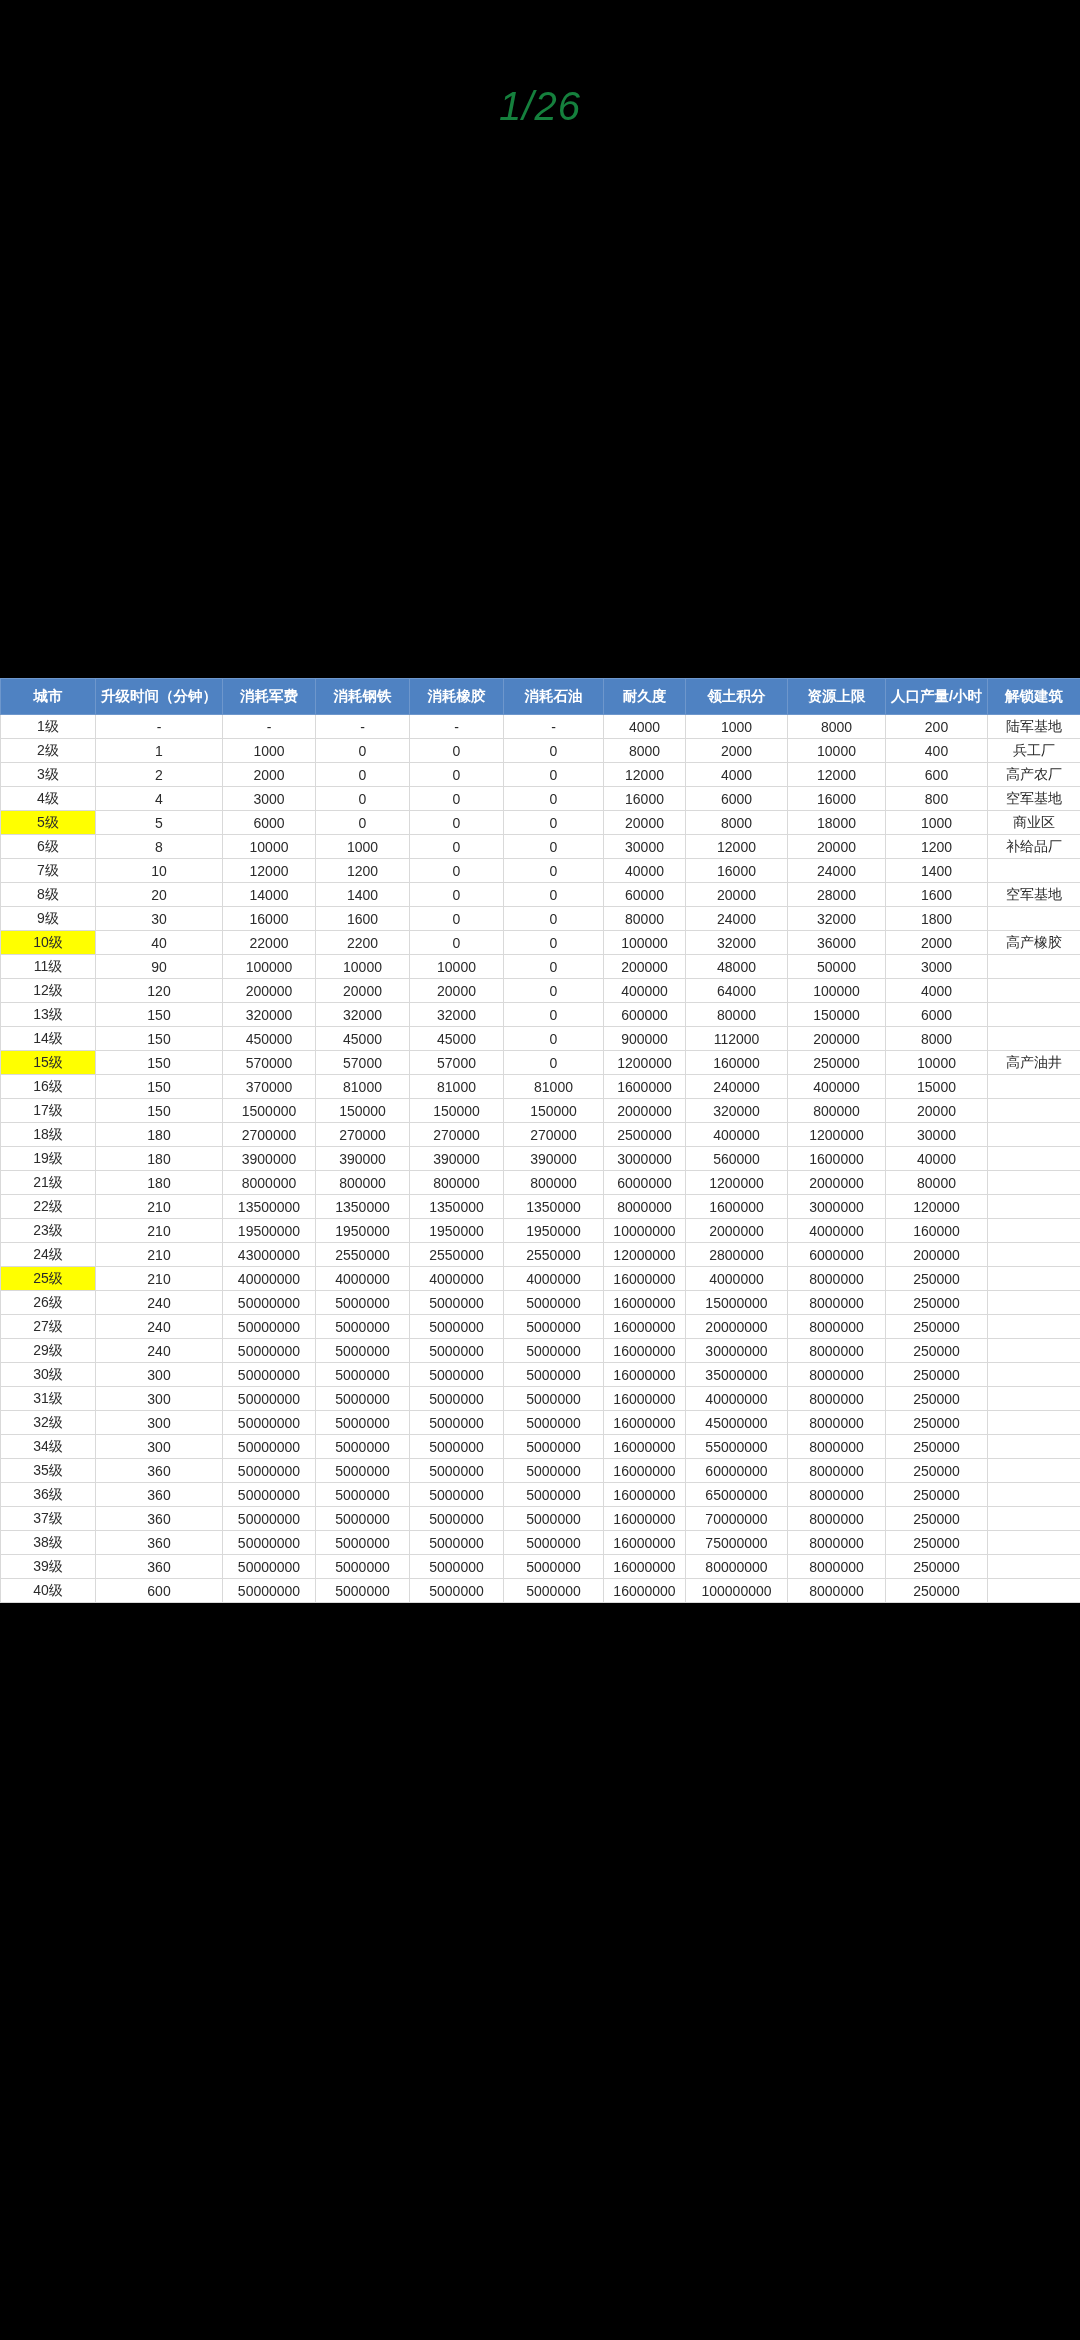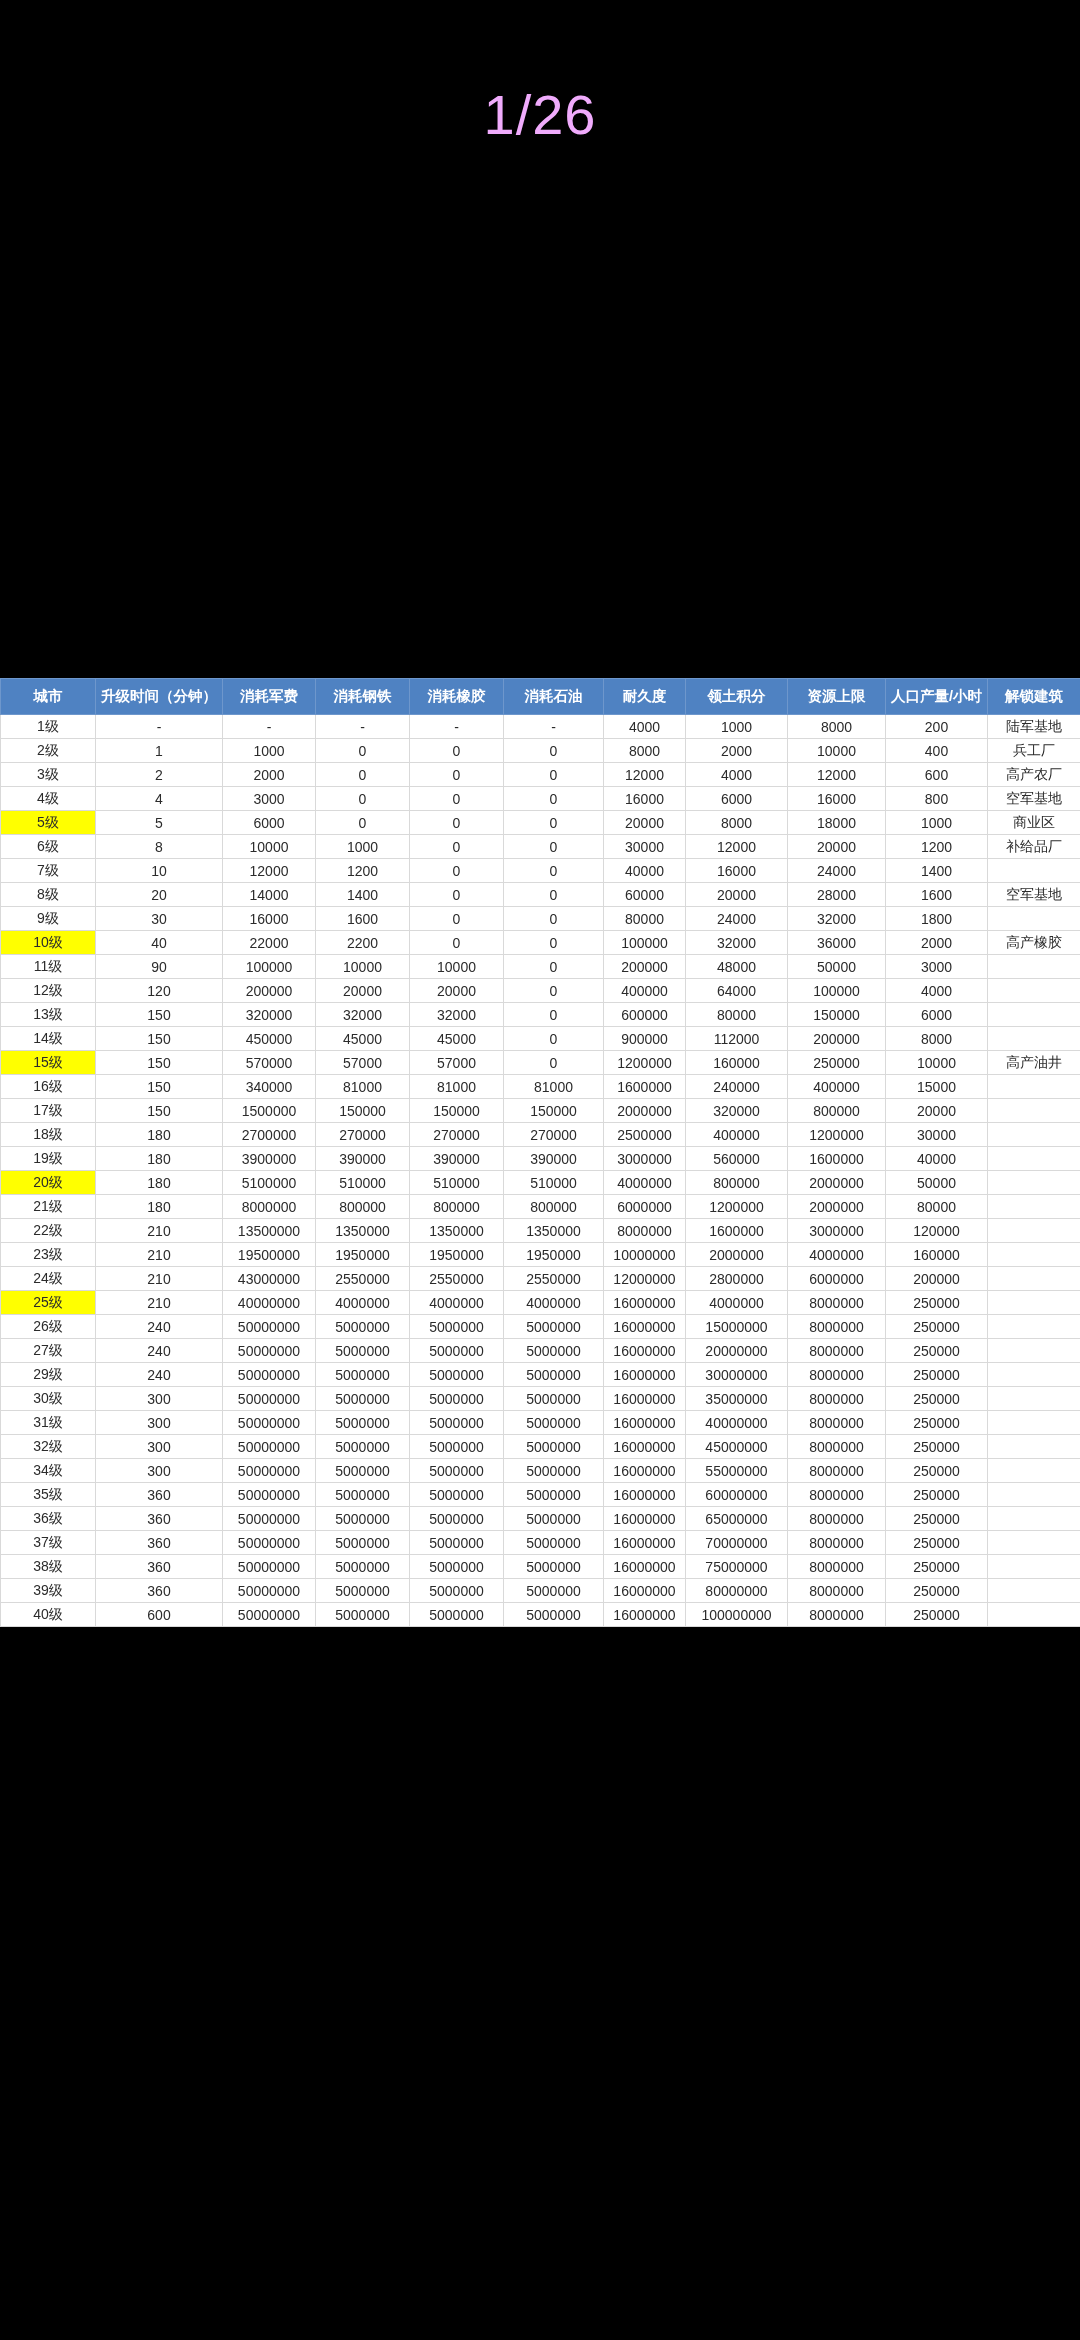--- a/index.html
+++ b/index.html
@@ -14,24 +14,25 @@
     background: var(--screen-bg, #000000);
     overflow: hidden;
     font-family: "Liberation Sans", "DejaVu Sans", sans-serif;
   }
   .pager {
     position: absolute;
     top: 84px;
     left: 0;
     width: 100%;
     text-align: center;
-    color: #f0abfc;
-    font-size: 56px;
+    color: #15803d;
+    font-size: 40px;
     line-height: 1.1;
     letter-spacing: 1px;
+    font-style: italic;
   }
   .sheet {
     position: absolute;
     top: 678px;
     left: 0;
     width: 1080px;
     background: #ffffff;
   }
   table.grid {
     width: 1080px;
@@ -295,21 +296,21 @@
             <td>0</td>
             <td>1200000</td>
             <td>160000</td>
             <td>250000</td>
             <td>10000</td>
             <td>高产油井</td>
           </tr>
           <tr>
             <td>16级</td>
             <td>150</td>
-            <td>340000</td>
+            <td>370000</td>
             <td>81000</td>
             <td>81000</td>
             <td>81000</td>
             <td>1600000</td>
             <td>240000</td>
             <td>400000</td>
             <td>15000</td>
             <td></td>
           </tr>
           <tr>
@@ -345,33 +346,20 @@
             <td>390000</td>
             <td>390000</td>
             <td>390000</td>
             <td>3000000</td>
             <td>560000</td>
             <td>1600000</td>
             <td>40000</td>
             <td></td>
           </tr>
           <tr>
-            <td class="hl">20级</td>
-            <td>180</td>
-            <td>5100000</td>
-            <td>510000</td>
-            <td>510000</td>
-            <td>510000</td>
-            <td>4000000</td>
-            <td>800000</td>
-            <td>2000000</td>
-            <td>50000</td>
-            <td></td>
-          </tr>
-          <tr>
             <td>21级</td>
             <td>180</td>
             <td>8000000</td>
             <td>800000</td>
             <td>800000</td>
             <td>800000</td>
             <td>6000000</td>
             <td>1200000</td>
             <td>2000000</td>
             <td>80000</td>

